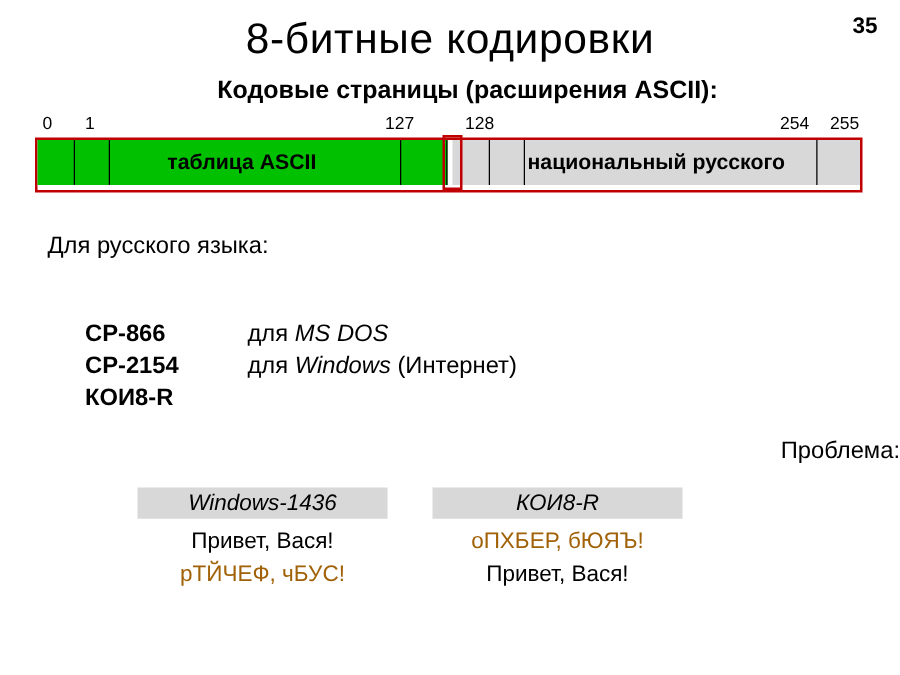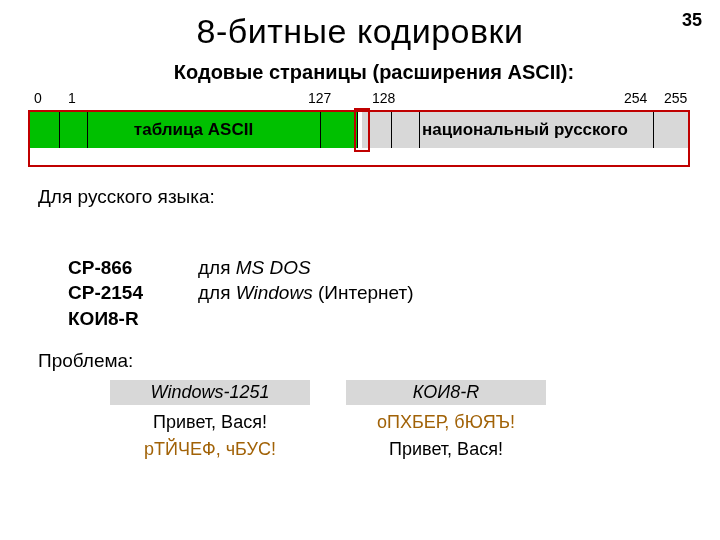--- a/index.html
+++ b/index.html
@@ -40,21 +40,21 @@
     position: relative;
     height: 20px;
     font-size: 14px;
   }
   .lbl { position: absolute; top: 0; }
   .bar-outline {
     position: absolute;
     top: 20px;
     left: 0;
     width: 662px;
-    height: 57px;
+    height: 44px;
     border: 2px solid #c00000;
   }
   .bar-left {
     position: absolute;
     left: 0; top: 0;
     width: 328px; height: 36px;
     background: #00c000;
     border-right: 1px solid #000;
   }
   .bar-right {
@@ -86,22 +86,23 @@
     margin: 22px 0 0 38px;
     font-size: 19px;
     line-height: 1.35;
   }
   .enc-table { margin-left: 30px; margin-top: 45px; }
   .enc-row { display:flex; }
   .enc-name { width:130px; font-weight:bold; }
   .enc-desc {}
   .enc-desc em { font-style: italic; }
   .problem-heading {
-    margin: 18px 0 8px 38px;
+    margin: 18px 0 18px 38px;
     font-size: 19px;
+    text-align: right;
   }
   .prob-grid {
     margin-left: 110px;
     display: grid;
     grid-template-columns: 200px 200px;
     column-gap: 36px;
     font-size: 18px;
   }
   .col-head {
     text-align: center;
@@ -167,21 +168,21 @@
     </div>
     <div class="enc-row">
       <span class="enc-name">КОИ8-R</span>
     </div>
   </div>
 </div>
 
 <div class="problem-heading">Проблема:</div>
 
 <div class="prob-grid">
-  <div class="col-head">Windows-1251</div>
+  <div class="col-head">Windows-1436</div>
   <div class="col-head">КОИ8-R</div>
 
   <div class="prob-cell">Привет, Вася!</div>
   <div class="prob-cell blue">оПХБЕР, бЮЯЪ!</div>
 
   <div class="prob-cell blue">рТЙЧЕФ, чБУС!</div>
   <div class="prob-cell">Привет, Вася!</div>
 </div>
 
 </body></html>

